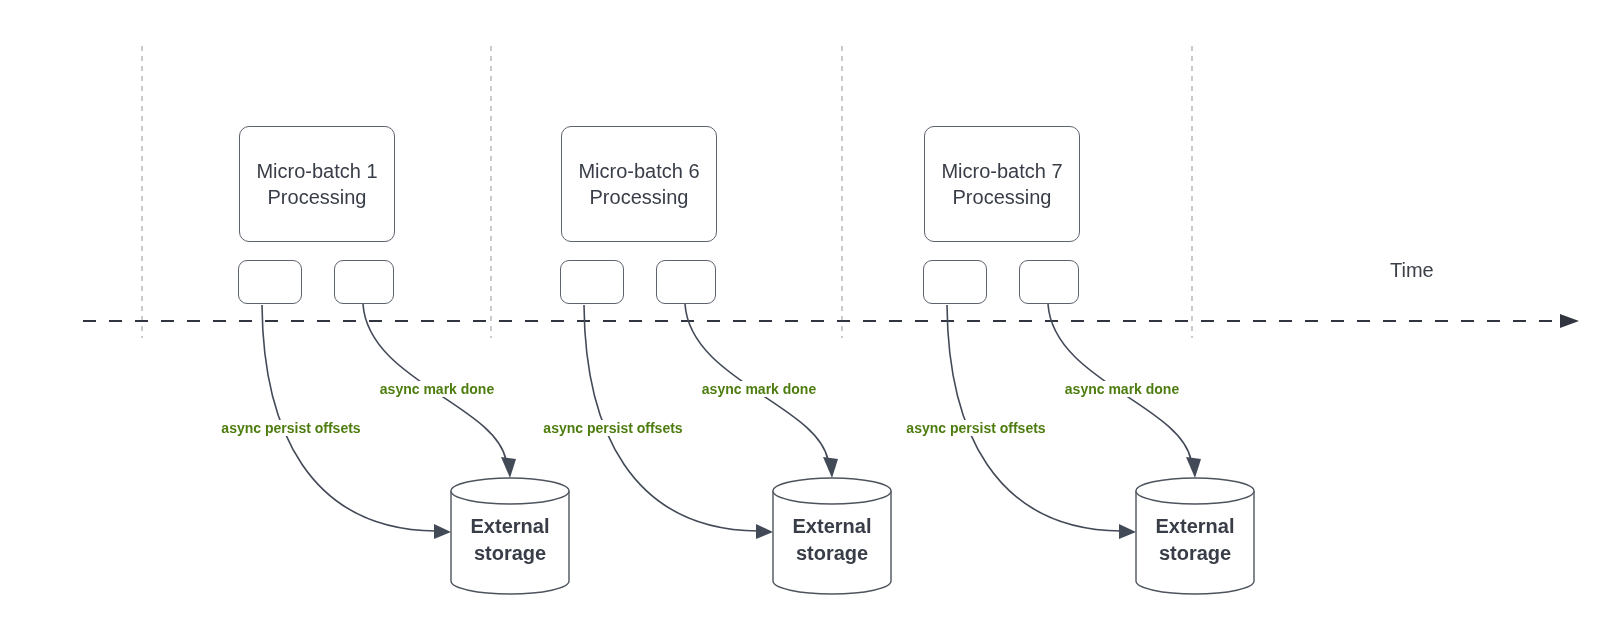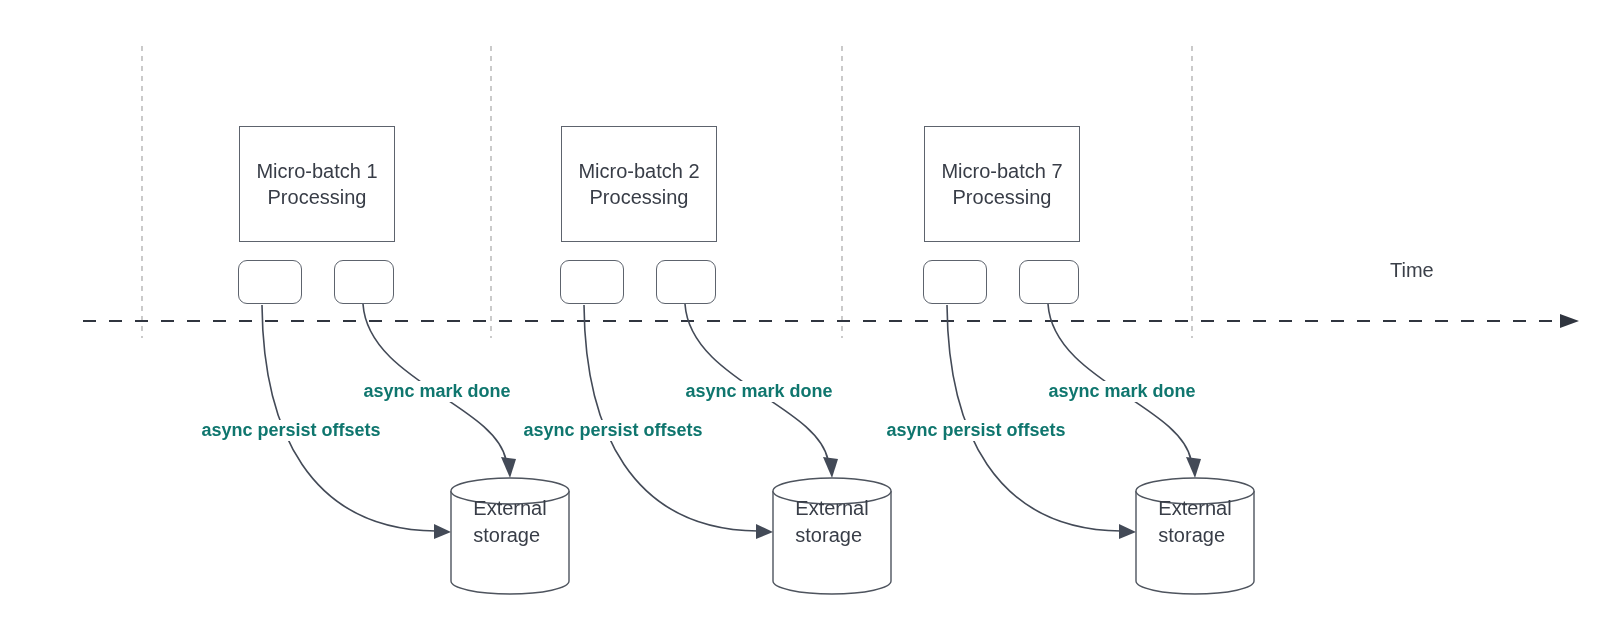--- a/index.html
+++ b/index.html
@@ -11,21 +11,21 @@
     font-family: "Liberation Sans", sans-serif;
     overflow: hidden;
   }
   #diagram-svg { position: absolute; left: 0; top: 0; }
   .proc-box {
     position: absolute;
     top: 126px;
     width: 156px;
     height: 116px;
     border: 1px solid #5d636d;
-    border-radius: 0;
+    border-radius: 10px;
     background: #ffffff;
     display: flex;
     align-items: center;
     justify-content: center;
     text-align: center;
     font-size: 20px;
     line-height: 26px;
     color: #383d47;
     white-space: pre-line;
     box-sizing: border-box;
@@ -37,35 +37,37 @@
     border: 1px solid #5d636d;
     border-radius: 9px;
     background: #ffffff;
     box-sizing: border-box;
   }
   .task-box.left  { width: 64px; }
   .task-box.right { width: 60px; }
   .edge-label {
     position: absolute;
     transform: translateX(-50%);
-    font-size: 18px;
+    font-size: 14px;
     font-weight: bold;
-    color: #0f766e;
+    color: #4d7c0f;
     background: #ffffff;
     padding: 0 3px;
     white-space: nowrap;
   }
   .storage-label {
     position: absolute;
-    top: 495px;
+    top: 513px;
     transform: translateX(-50%);
+    text-align: center;
     font-size: 20px;
     line-height: 27px;
     color: #383d47;
     white-space: pre-line;
+    font-weight: bold;
   }
   .time-label {
     position: absolute;
     left: 1362px;
     top: 259px;
     font-size: 20px;
     color: #3a3f48;
     margin-left: 28px;
   }
 </style>
@@ -124,21 +126,21 @@
 
   <div class="proc-box" style="left:239px">Micro-batch 1
 Processing</div>
   <div class="task-box left" style="left:238px"></div>
   <div class="task-box right" style="left:334px"></div>
   <div class="edge-label" style="left:291px; top:420px">async persist offsets</div>
   <div class="edge-label" style="left:437px; top:381px">async mark done</div>
   <div class="storage-label" style="left:510px">External
 storage</div>
 
-  <div class="proc-box" style="left:561px">Micro-batch 2
+  <div class="proc-box" style="left:561px">Micro-batch 6
 Processing</div>
   <div class="task-box left" style="left:560px"></div>
   <div class="task-box right" style="left:656px"></div>
   <div class="edge-label" style="left:613px; top:420px">async persist offsets</div>
   <div class="edge-label" style="left:759px; top:381px">async mark done</div>
   <div class="storage-label" style="left:832px">External
 storage</div>
 
   <div class="proc-box" style="left:924px">Micro-batch 7
 Processing</div>

